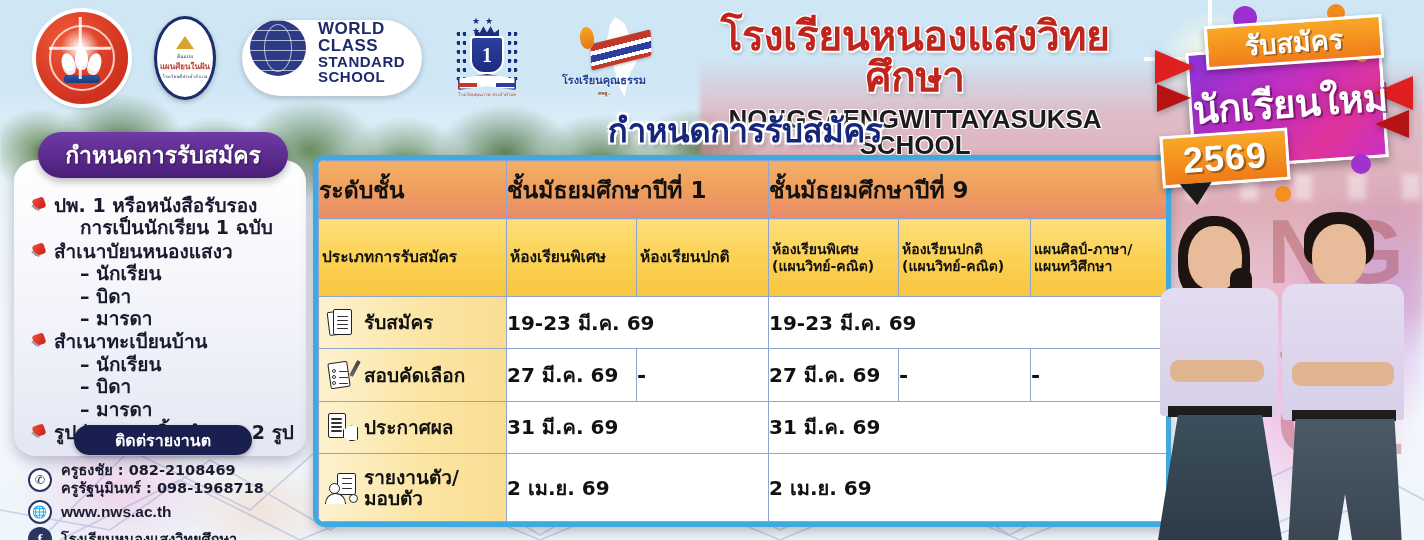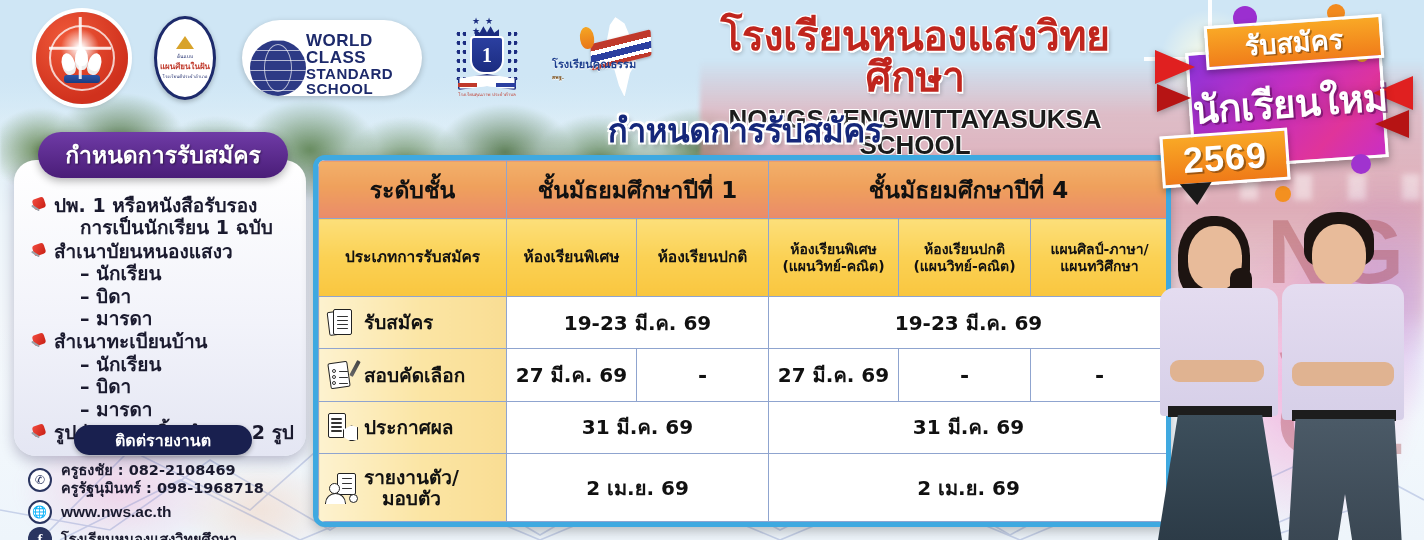--- a/index.html
+++ b/index.html
@@ -132,21 +132,21 @@
     border-right: 9px solid transparent; border-bottom: 13px solid #d8a32b;
     margin-bottom: 3px;
   }
   .logo-oval .l1 { font-size: 5px; color:#1d2a6b; }
   .logo-oval .l2 { font-size: 8px; color:#c0392b; font-weight: bold; }
   .logo-oval .l3 { font-size: 4.5px; color:#1d2a6b; }
 
   .logo-wcs {
     width: 180px; height: 76px; border-radius: 38px;
     background: #fff; box-shadow: 0 2px 6px rgba(0,0,0,.22);
-    display: flex; align-items: flex-end; gap: 0; padding: 0 8px;
+    display: flex; align-items: flex-start; gap: 12px; padding: 0 8px;
   }
   .globe {
     width: 56px; height: 56px; border-radius: 50%;
     background: #2d3a85; position: relative; flex: none;
     overflow: hidden;
   }
   .globe::before {
     content:""; position:absolute; inset: 0;
     background:
       repeating-linear-gradient(to bottom, rgba(255,255,255,.65) 0 1.5px, rgba(255,255,255,0) 1.5px 10px);
@@ -204,21 +204,21 @@
     background: linear-gradient(to bottom,#c0392b 0 28%, #fff 28% 44%, #2b3fa0 44% 70%, #fff 70% 84%, #c0392b 84% 100%);
     border-radius: 3px;
     transform: rotate(-14deg) skewX(-12deg);
     box-shadow: 0 1px 3px rgba(0,0,0,.25);
   }
   .thai-flame {
     position:absolute; left: 28px; top: 12px; width: 14px; height: 22px;
     background: linear-gradient(#f5a623, #e8761a);
     border-radius: 50% 50% 45% 45%; transform: rotate(-8deg);
   }
-  .thai-label { position:absolute; left:0; bottom:20px; width:104px; text-align:left; color:#1d3f8f;
+  .thai-label { position:absolute; left:0; bottom:4px; width:104px; text-align:center; color:#1d3f8f;
     font-size:11px; font-weight:bold; text-shadow: 0 1px 0 #fff; }
   .thai-label small { display:block; font-size:5px; color:#7a4b14; letter-spacing:.3px;}
 
   .logo-flare {
     position: absolute; left: 22px; top: 14px; width: 44px; height: 44px;
     background: radial-gradient(circle, rgba(255,255,255,.95) 0 8%, rgba(255,255,255,0) 62%);
     pointer-events:none;
   }
   .logo-flare::before, .logo-flare::after {
     content:""; position:absolute; left:50%; top:50%; background: rgba(255,255,255,.85);
@@ -403,21 +403,21 @@
     box-shadow: 0 4px 12px rgba(0,0,0,.25);
     overflow: hidden;
   }
   table.sched {
     width: 100%; height: 100%;
     border-collapse: collapse;
     table-layout: fixed;
   }
   table.sched td, table.sched th {
     border: 1.5px solid #8fa4cf;
-    text-align: center; vertical-align: middle;
+    text-align: left; vertical-align: middle;
     font-weight: bold; color: #111;
   }
   .h1-cell {
     background: linear-gradient(to bottom, #f2b06a 0%, #efa05c 45%, #ea8b6a 100%);
     font-size: 23px; height: 58px;
   }
   .h2-cell {
     background: linear-gradient(to bottom, #fcdf7a 0%, #fbd154 50%, #f9c63f 100%);
     font-size: 15.5px; height: 78px; line-height: 1.15; padding: 16px 3px;
   }
@@ -658,21 +658,21 @@
         <col style="width:130px">
         <col style="width:132px">
         <col style="width:130px">
         <col style="width:132px">
         <col style="width:138px">
       </colgroup>
       <thead>
         <tr>
           <th class="h1-cell">ระดับชั้น</th>
           <th class="h1-cell" colspan="2">ชั้นมัธยมศึกษาปีที่ 1</th>
-          <th class="h1-cell" colspan="3">ชั้นมัธยมศึกษาปีที่ 4</th>
+          <th class="h1-cell" colspan="3">ชั้นมัธยมศึกษาปีที่ 9</th>
         </tr>
         <tr>
           <th class="h2-cell">ประเภทการรับสมัคร</th>
           <th class="h2-cell">ห้องเรียนพิเศษ</th>
           <th class="h2-cell">ห้องเรียนปกติ</th>
           <th class="h2-cell small">
             <div>ห้องเรียนพิเศษ</div>
             <div>(แผนวิทย์-คณิต)</div>
           </th>
           <th class="h2-cell small">

